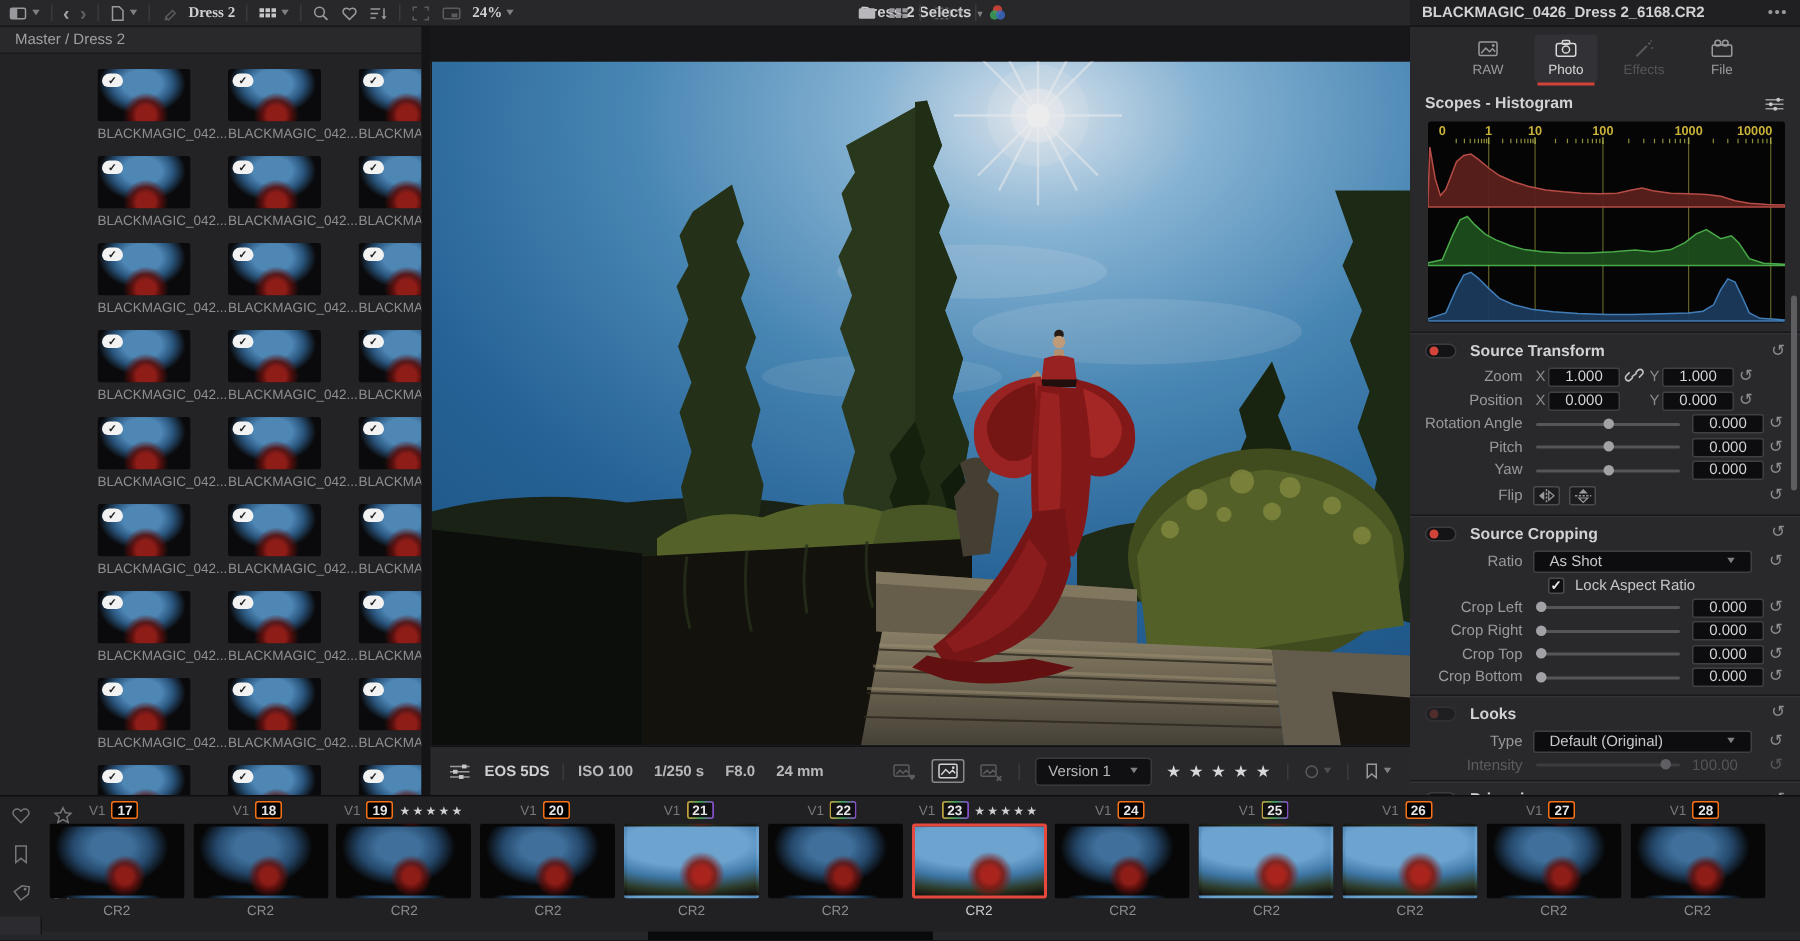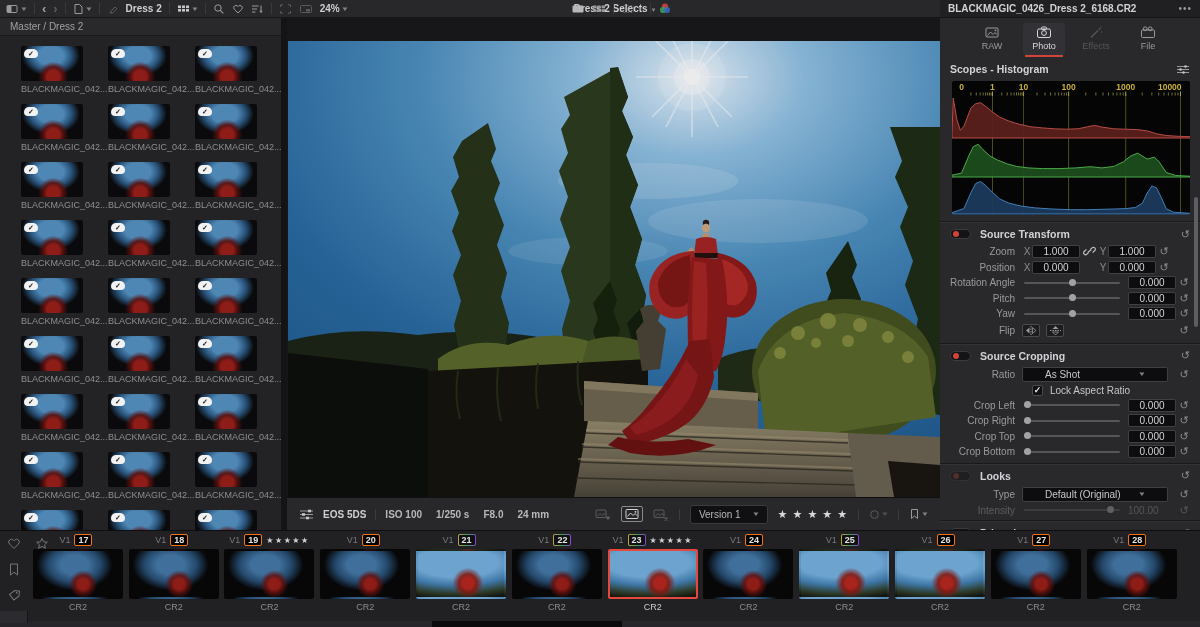--- a/index.html
+++ b/index.html
@@ -8,41 +8,41 @@
          font-family:"Liberation Sans", sans-serif; color:#c6c6ca; font-size:10px;
          background:#232326; user-select:none; }
 
   
   .topbar { position:absolute; left:0; top:0; width:940px; height:18px; background:#28282b;
             border-bottom:1px solid #151517; display:flex; align-items:center; padding:0 6px; gap:7px; }
   .tb-ic { display:inline-flex; align-items:center; gap:2px; color:#9a9a9e; }
   .tb-ic svg { display:block; }
   .chev { font-size:6px; color:#808084; transform:scaleX(1.4); }
   .tb-div { width:1px; height:11px; background:#3a3a3e; }
-  .tb-txt { color:#cfcfd3; font-weight:bold; font-size:10px; }
+  .tb-txt { color:#cfcfd3; font-weight:bold; font-size:10px;font-family:Liberation Serif, serif; }
   .arrow { font-size:13px; line-height:1; color:#a2a2a6; font-weight:bold; }
   .dim { opacity:.45; }
   .tb-center { position:absolute; left:290px; width:650px; text-align:center; pointer-events:none; }
   .tb-center span { pointer-events:auto; }
   .viewer-title { color:#cfcfd3; font-weight:bold; }
   .tb-right { position:absolute; right:268px; display:flex; align-items:center; gap:7px; }
 
   
   .panel-header { position:absolute; left:940px; top:0; width:260px; height:18px; background:#202023;
                   border-bottom:1px solid #151517; display:flex; align-items:center; padding:0 8px; }
   .panel-header .fname { flex:1; color:#d2d2d6; font-weight:bold; font-size:10px; white-space:nowrap; overflow:hidden; }
   .panel-header .dots { color:#9a9a9e; letter-spacing:1px; }
 
   
   .sb-head { position:absolute; left:0; top:18px; width:281px; height:18px; background:#29292c;
              border-bottom:1px solid #1a1a1c; display:flex; align-items:center; padding-left:10px; color:#a0a0a4; }
   .sidebar { position:absolute; left:0; top:36px; width:281px; height:494px; background:#232326; overflow:hidden;
              display:grid; grid-template-columns:repeat(3,87px); align-content:start;
              padding:10px 0 0 21px; row-gap:10px; }
-  .sb-item { width:80px; }
+  .sb-item { width:80px;margin-left:44px; }
   .sb-thumb { position:relative; width:62px; height:35px; border-radius:2px;
       background:
         radial-gradient(circle at 52% 88%, #8e1d18 0 14%, rgba(90,15,12,.9) 22%, rgba(0,0,0,0) 34%),
         radial-gradient(ellipse 60% 75% at 48% 28%, #4e86b4 0 35%, #2a567e 55%, rgba(0,0,0,0) 78%),
         linear-gradient(#0a0a0c,#0a0a0c); }
   .cloud { position:absolute; left:3px; top:3px; width:14px; height:9px; background:#f2f2f2; border-radius:5px 5px 4px 4px;
            color:#222; font-size:7px; font-weight:bold; display:flex; align-items:center; justify-content:center; }
   .sb-label { margin-top:3px; color:#8e8e92; font-size:9px; white-space:nowrap; }
   .sb-scroll { position:absolute; left:283px; top:40px; width:4px; height:95px; background:#6a6a6e; border-radius:2px; }
   .vsep { position:absolute; left:281px; top:18px; width:6px; height:512px; background:#141416; }
@@ -83,21 +83,21 @@
   .slabel { width:82px; text-align:right; color:#9a9a9e; padding-right:7px; flex:none; }
   .axis { color:#8a8a8e; width:10px; text-align:center; flex:none; }
   .vbox { width:48px; height:13px; background:#0d0d0f; border:1px solid #3f3f44; border-radius:2px;
           color:#d4d4d8; display:flex; align-items:center; justify-content:center; flex:none; }
   .track { position:relative; flex:1; height:2px; background:#55555a; border-radius:1px; margin:0 8px 0 2px; }
   .thumb { position:absolute; top:-3px; width:7px; height:7px; border-radius:50%; background:#a2a2a6; }
   .t-left .thumb { left:0; } .t-center .thumb { left:50%; margin-left:-3px; } .t-right .thumb { right:6px; }
   .rst-col { width:16px; text-align:center; flex:none; }
   .linkic { width:18px; text-align:center; flex:none; color:#c2c2c6; }
   .dropdown { flex:1; height:15px; background:#0d0d0f; border:1px solid #3f3f44; border-radius:2px; margin-right:8px;
-              display:flex; align-items:center; padding:0 22px; color:#c8c8cc; }
+              display:flex; align-items:center; padding:0 10px; color:#c8c8cc; }
   .dropdown .dchev { margin-left:auto; }
   .checkrow { display:flex; align-items:center; height:15px; padding-left:92px; gap:7px; }
   .checkbox { width:11px; height:11px; background:#101013; border:1px solid #4a4a4f; border-radius:2px;
               color:#e8e8ea; font-size:9px; font-weight:bold; display:flex; align-items:center; justify-content:center; }
   .flipbtn { width:18px; height:13px; border:1px solid #4a4a4f; border-radius:2px; background:#1c1c1f;
              display:inline-flex; align-items:center; justify-content:center; margin-right:6px; }
   .disabled-row { opacity:.45; }
   .rp-scroll { position:absolute; right:1px; top:197px; width:4px; height:130px; background:#5e5e62; border-radius:2px; }
 
   

